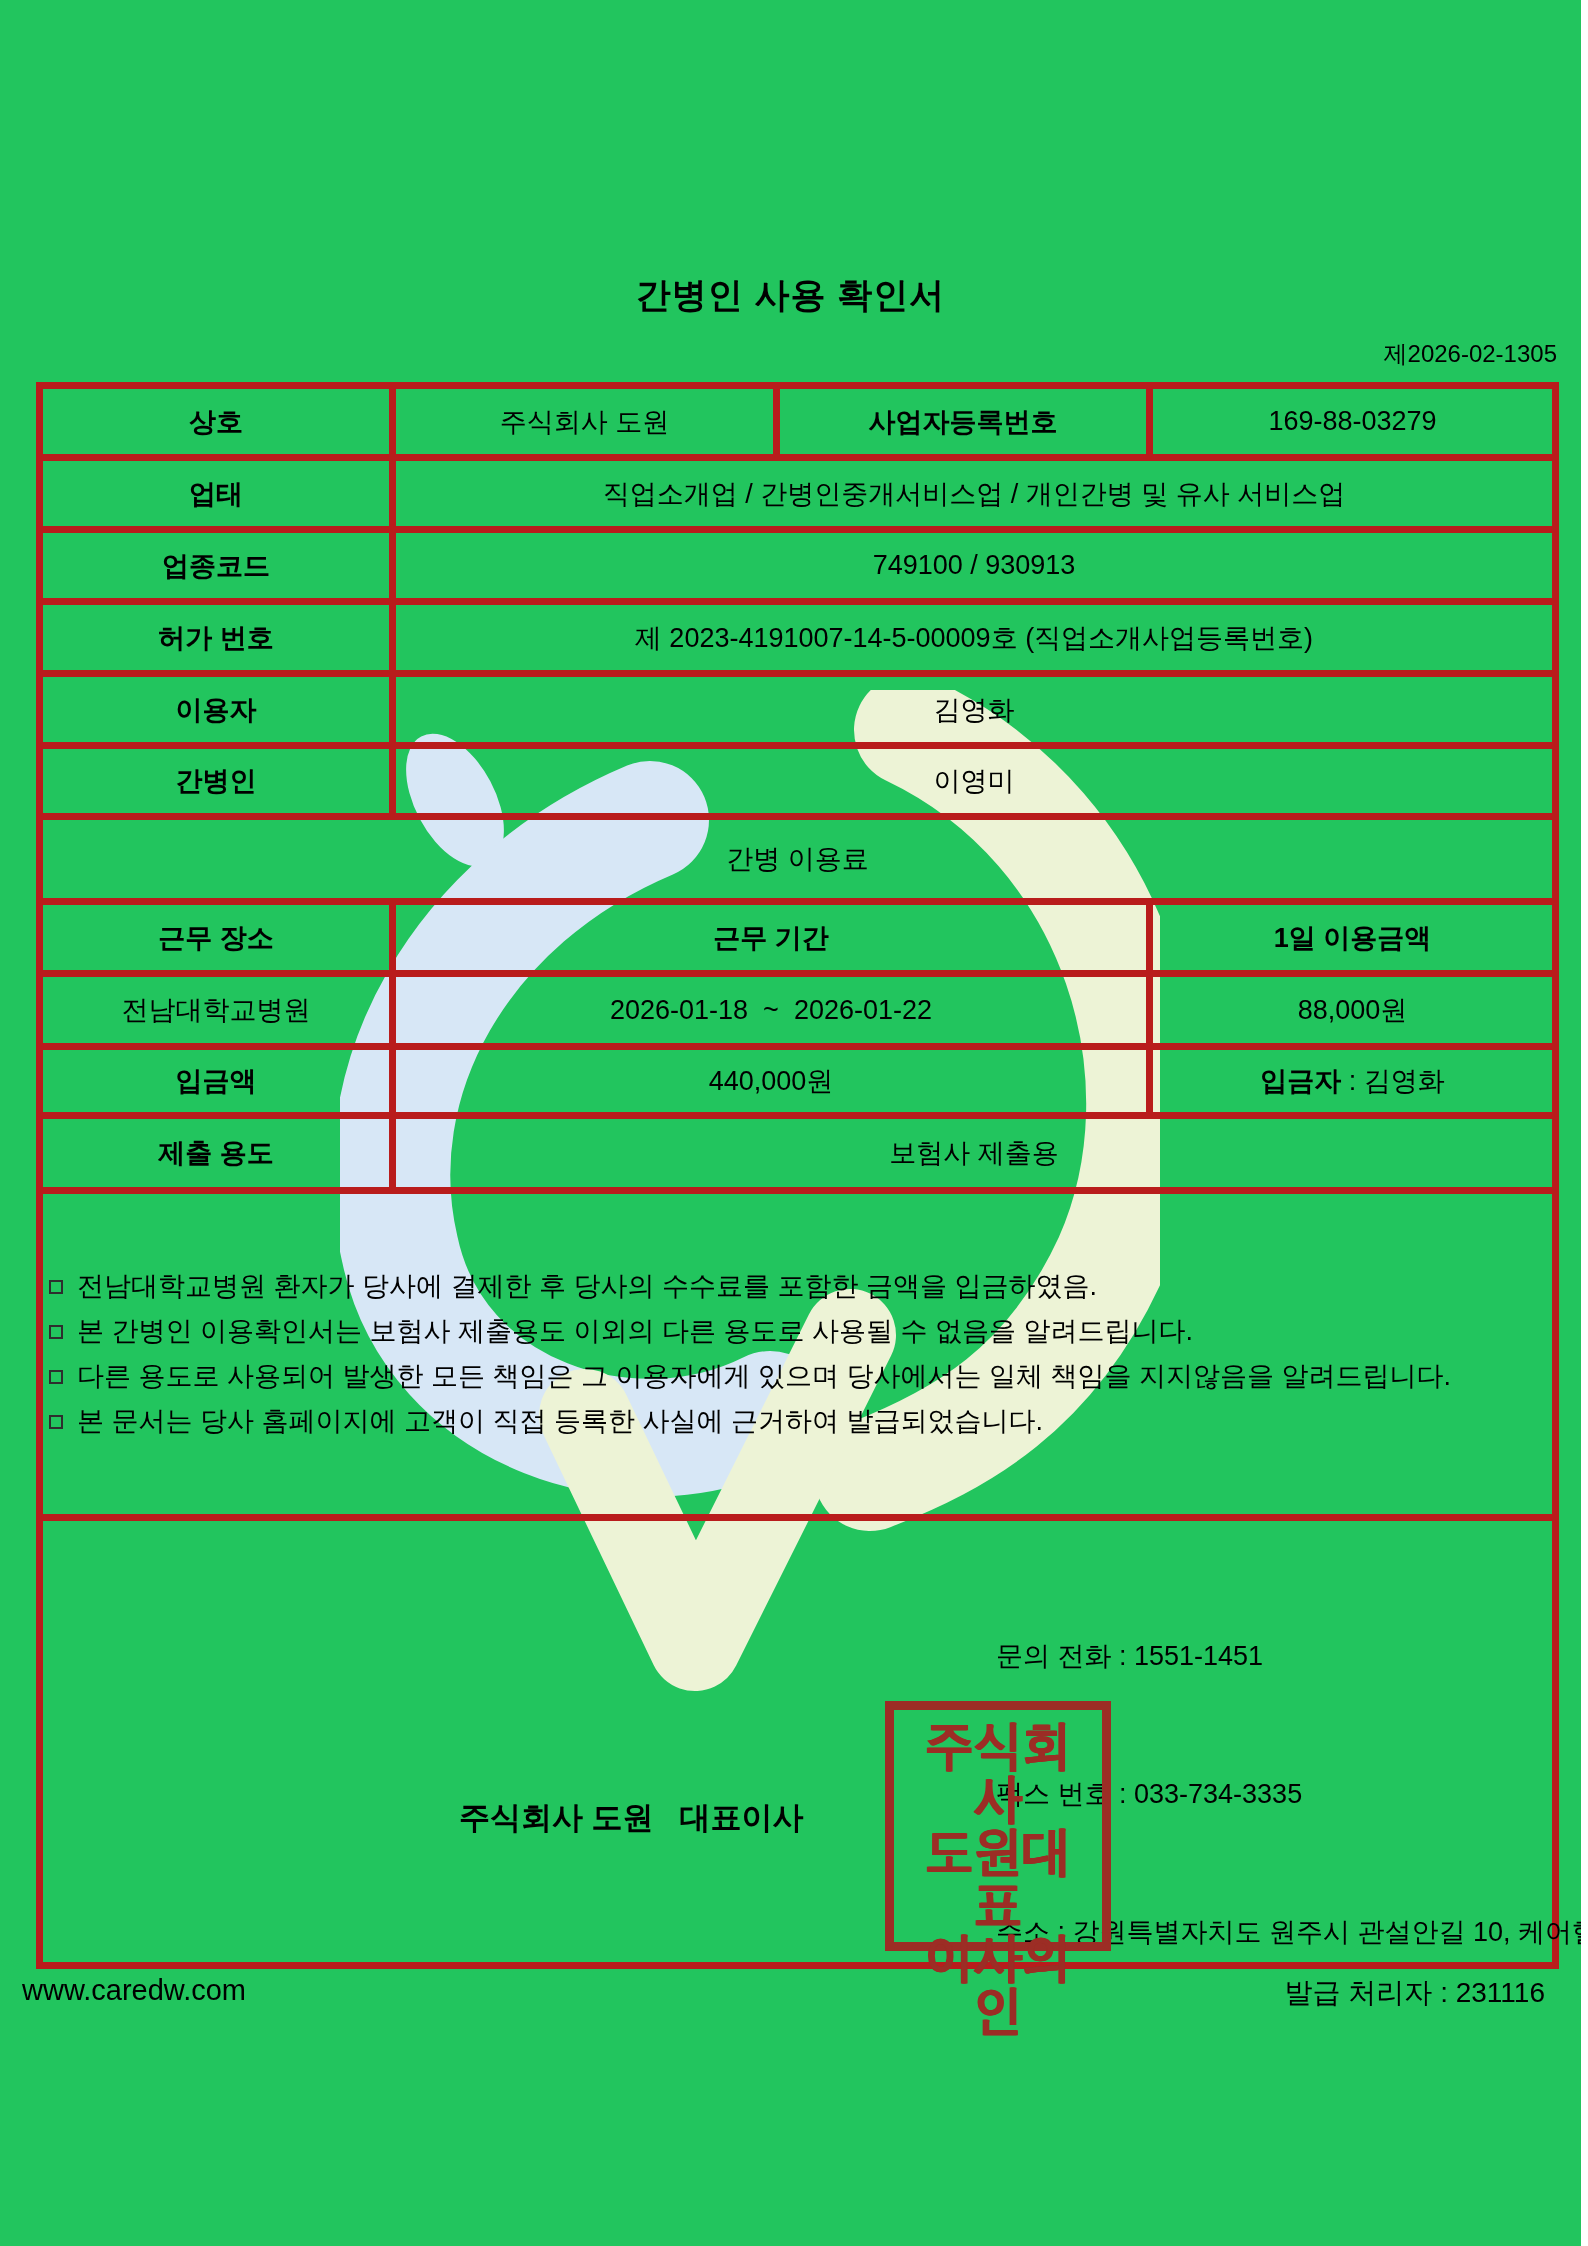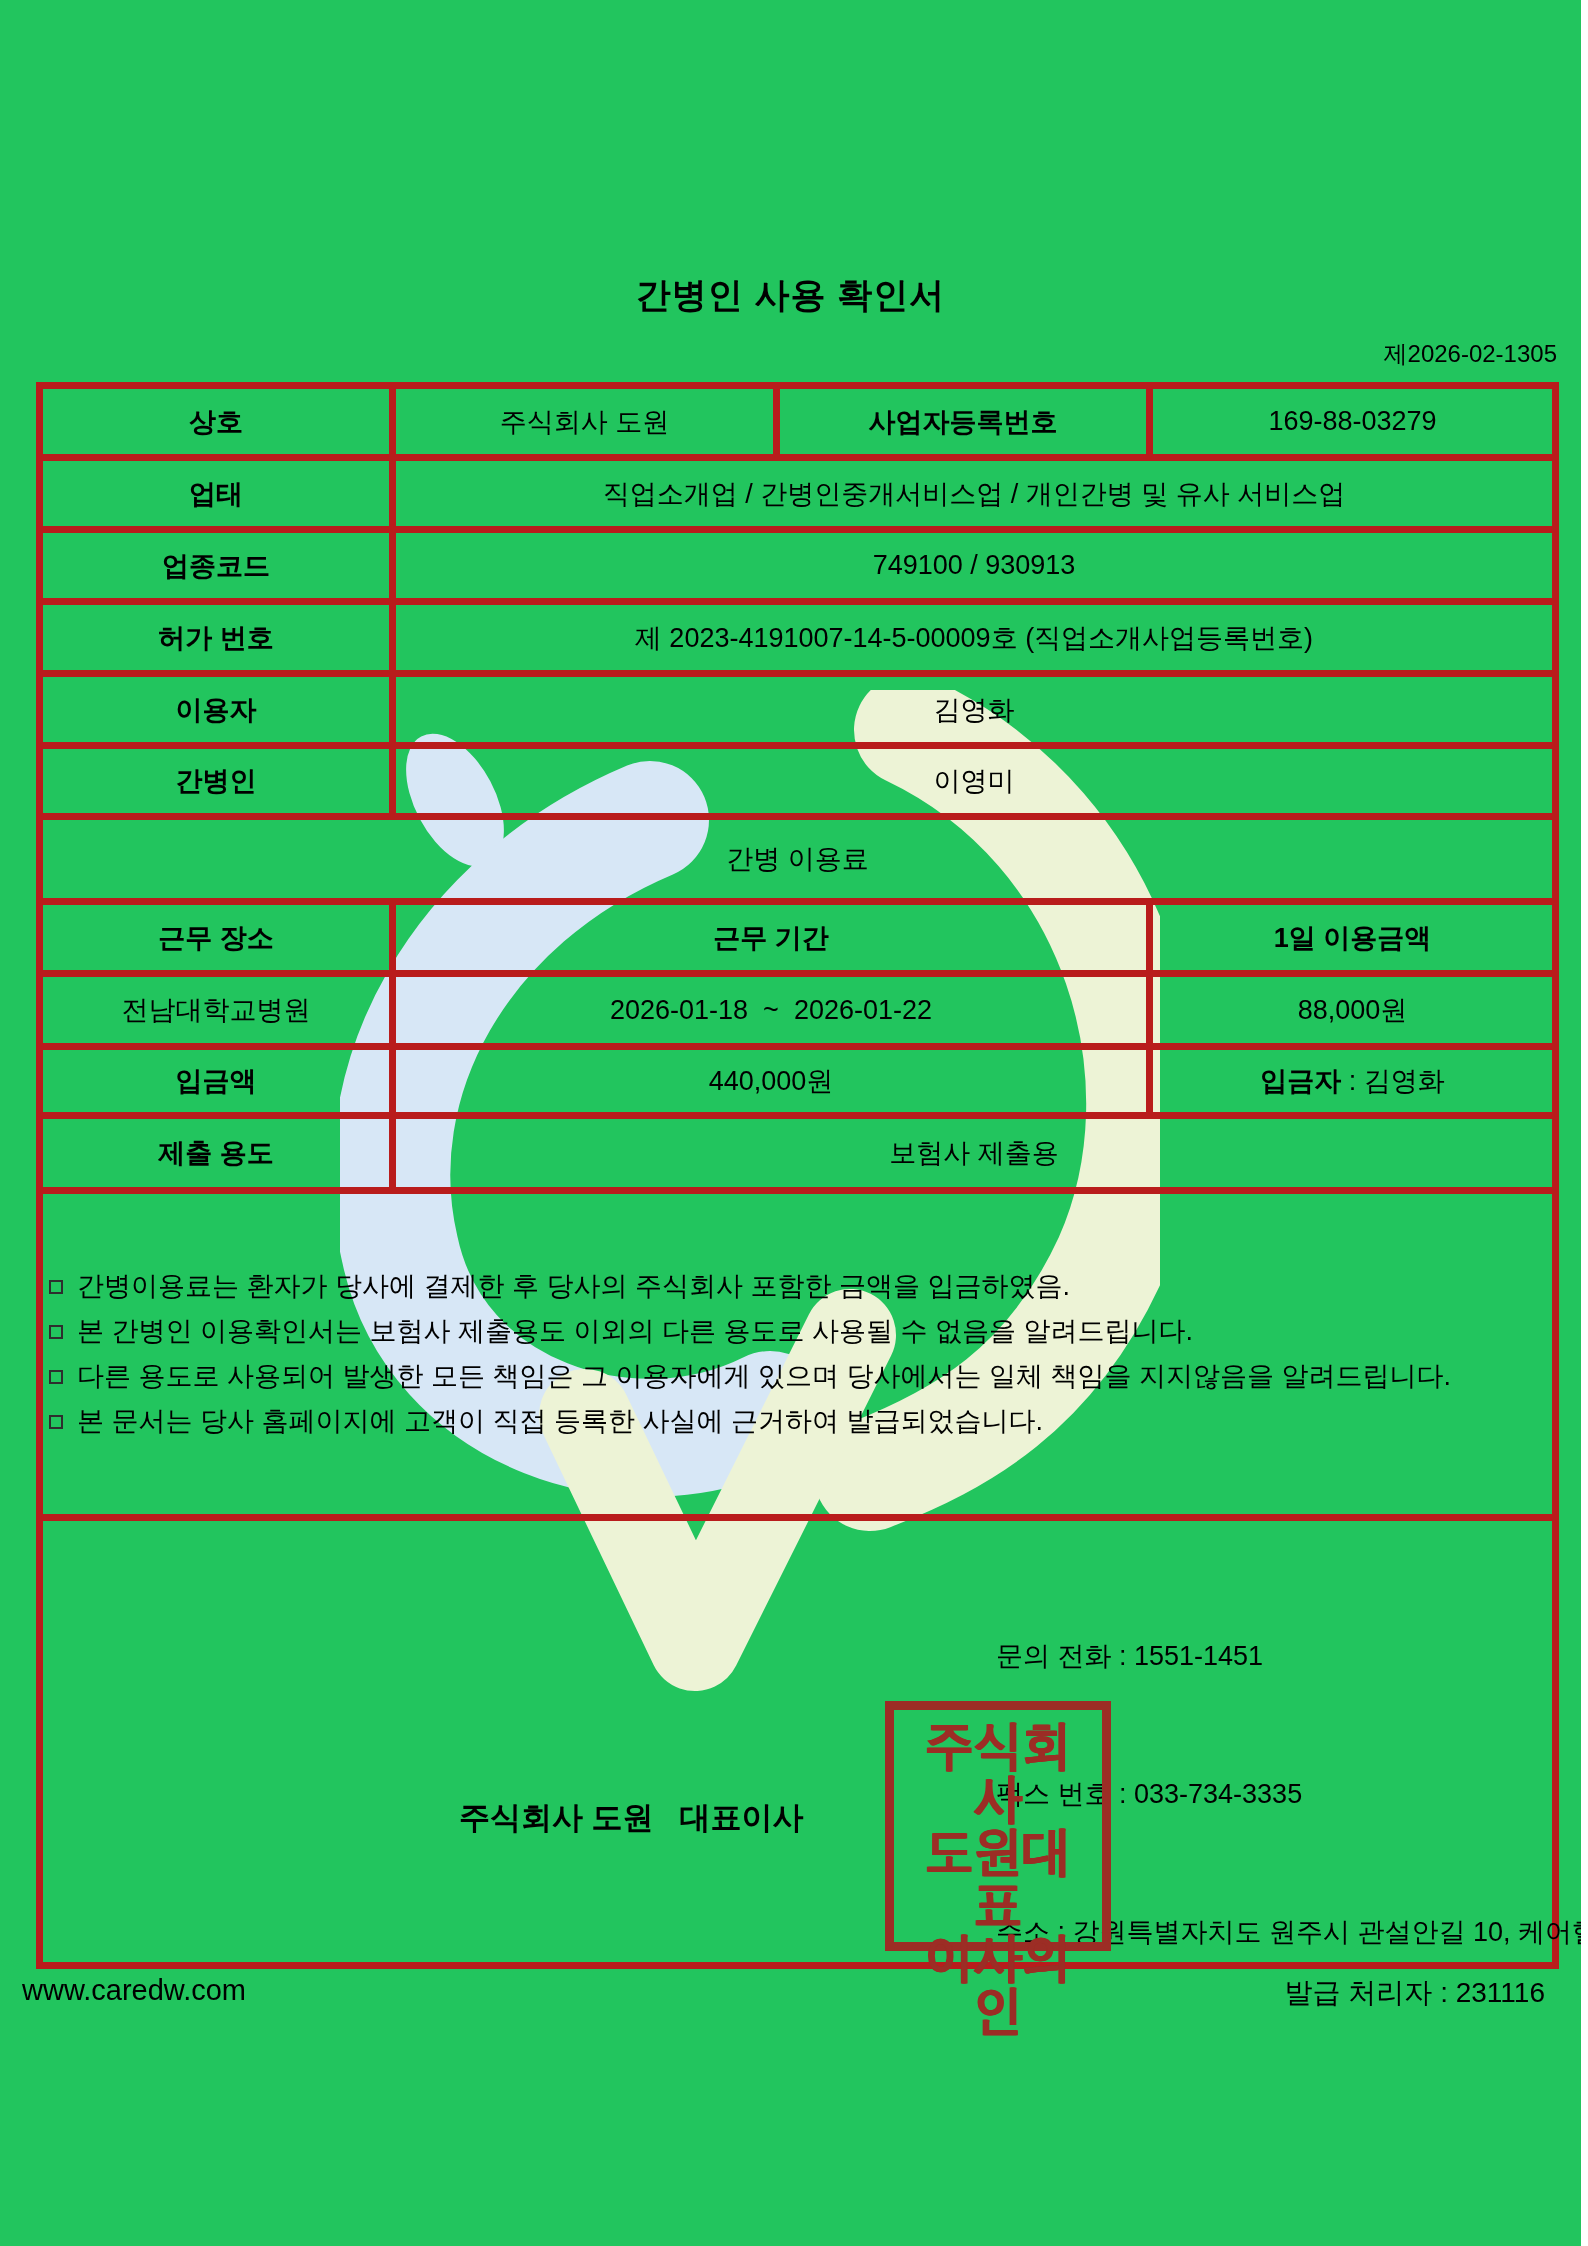--- a/index.html
+++ b/index.html
@@ -125,21 +125,21 @@
       <td class="pre"><b>입금자</b><span> : 김영화</span></td>
     </tr>
     <tr style="height:75px">
       <th>제출 용도</th>
       <td colspan="3">보험사 제출용</td>
     </tr>
     <tr style="height:327px">
       <td colspan="4" class="notes-cell">
         <div class="note-line">
               <span class="bullet"></span>
-              <span>간병이용료는 환자가 당사에 결제한 후 당사의 주식회사 포함한 금액을 입금하였음.</span>
+              <span>전남대학교병원 환자가 당사에 결제한 후 당사의 수수료를 포함한 금액을 입금하였음.</span>
             </div>
         <div class="note-line">
               <span class="bullet"></span>
               <span>본 간병인 이용확인서는 보험사 제출용도 이외의 다른 용도로 사용될 수 없음을 알려드립니다.</span>
             </div>
         <div class="note-line">
               <span class="bullet"></span>
               <span>다른 용도로 사용되어 발생한 모든 책임은 그 이용자에게 있으며 당사에서는 일체 책임을 지지않음을 알려드립니다.</span>
             </div>
         <div class="note-line">

